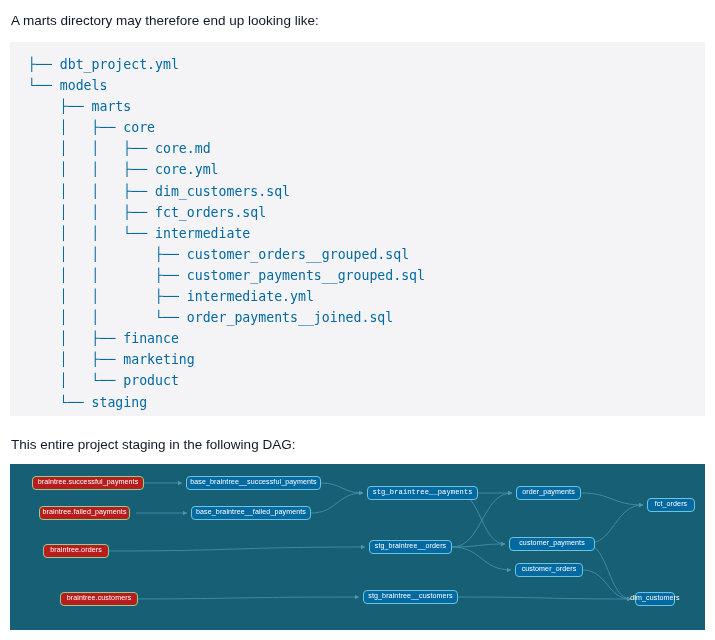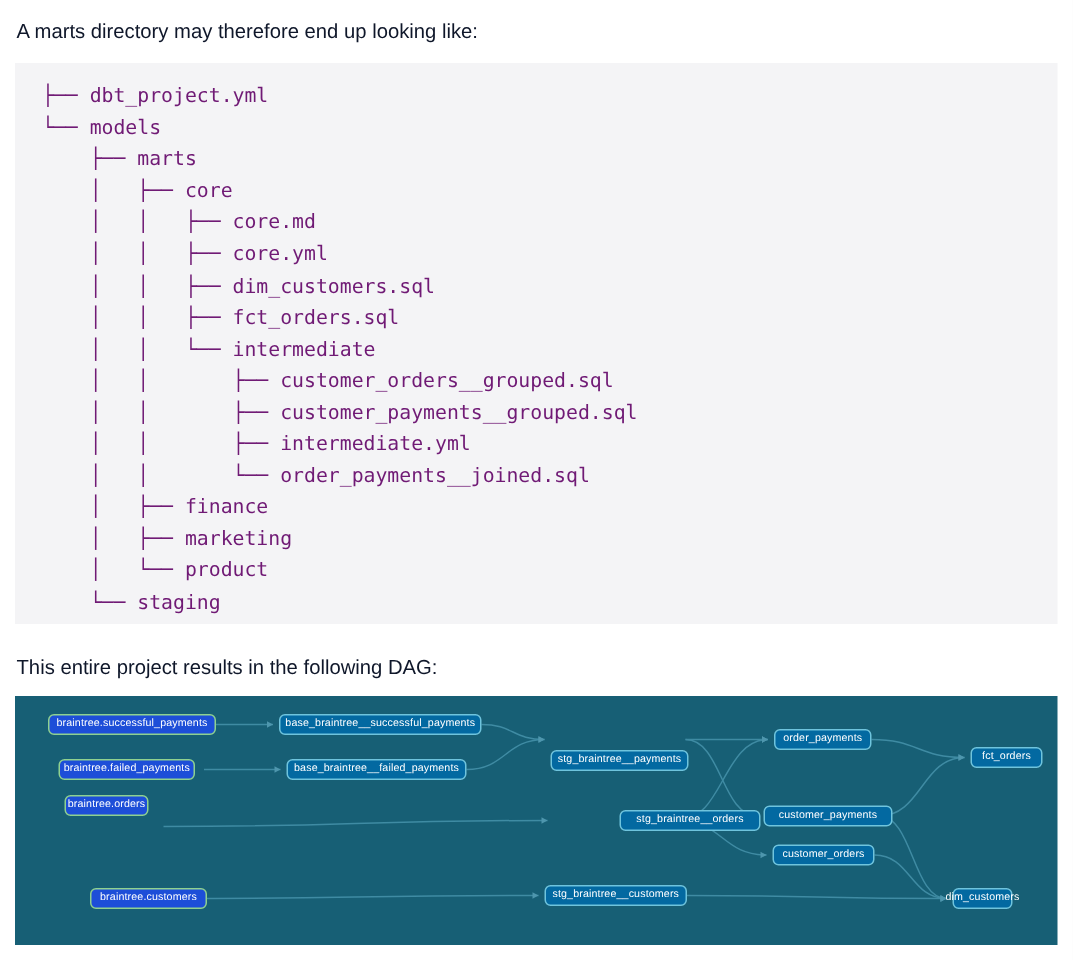--- a/index.html
+++ b/index.html
@@ -41,21 +41,21 @@
     height: 374px;
     background: #f4f4f6;
     box-sizing: border-box;
     padding: 12px 0 0 18px;
   }
   #tree-code-block pre {
     margin: 0;
     font-family: "DejaVu Sans Mono", "Liberation Mono", monospace;
     font-size: 13.2px;
     line-height: 21.1px;
-    color: #701a75;
+    color: #0369a1;
     white-space: pre;
     letter-spacing: 0px;
   }
   
   #dag-panel {
     position: absolute;
     left: 10px;
     top: 464px;
     width: 695px;
     height: 166px;
@@ -79,21 +79,21 @@
     color: #ffffff;
     display: flex;
     align-items: center;
     justify-content: center;
     white-space: nowrap;
     padding: 0 6px;
     height: 14px;
     letter-spacing: 0.1px;
   }
   .dag-node.source {
-    background: #1d4ed8;
+    background: #b91c1c;
     border: 1px solid #8fd18f;
   }
   .dag-node.model {
     background: #0369a1;
     border: 1px solid #6fc4dd;
   }
 </style>
 </head>
 <body>
 
@@ -112,21 +112,21 @@
     │   │       ├── customer_orders__grouped.sql
     │   │       ├── customer_payments__grouped.sql
     │   │       ├── intermediate.yml
     │   │       └── order_payments__joined.sql
     │   ├── finance
     │   ├── marketing
     │   └── product
     └── staging</pre>
 </div>
 
-<p class="para" id="dag-caption">This entire project results in the following DAG:</p>
+<p class="para" id="dag-caption">This entire project staging in the following DAG:</p>
 
 <div id="dag-panel">
   <svg id="dag-svg" viewBox="0 0 695 166" preserveAspectRatio="none">
     <g id="edge-group" fill="none" stroke="#3f8ba3" stroke-width="1">
         <path d="M 134 19 C 153 19, 153 19, 172 19"></path>
         <path d="M 126 49 C 151.5 49, 151.5 49, 177 49"></path>
         <path d="M 99 87 C 227 87, 227 83, 355 83"></path>
         <path d="M 104 135 C 226.5 135, 226.5 133, 349 133"></path>
         <path d="M 311 19 C 332 19, 332 29, 353 29"></path>
         <path d="M 301 49 C 327 49, 327 29, 353 29"></path>
@@ -156,26 +156,26 @@
         <polygon points="633,41 629,38.8 629,43.2"></polygon>
         <polygon points="633,41 629,38.8 629,43.2"></polygon>
         <polygon points="621,135 617,132.8 617,137.2"></polygon>
         <polygon points="621,135 617,132.8 617,137.2"></polygon>
         <polygon points="621,135 617,132.8 617,137.2"></polygon>
       </g>
   </svg>
   <div id="dag-nodes">
       <div class="dag-node source" style="left: 22px; top: 12px; width: 112px;">braintree.successful_payments</div>
       <div class="dag-node source" style="left: 29px; top: 42px; width: 91px;">braintree.failed_payments</div>
-      <div class="dag-node source" style="left: 33px; top: 66px; width: 56px;">braintree.orders</div>
+      <div class="dag-node source" style="left: 33px; top: 80px; width: 66px;">braintree.orders</div>
       <div class="dag-node source" style="left: 26px; top: 128px; width: 78px; margin-left: 24px;">braintree.customers</div>
       <div class="dag-node model" style="left: 176px; top: 12px; width: 135px;">base_braintree__successful_payments</div>
       <div class="dag-node model" style="left: 181px; top: 42px; width: 120px;">base_braintree__failed_payments</div>
-      <div class="dag-node model" style="left: 357px; top: 36px; width: 92px;">stg_braintree__payments</div>
-      <div class="dag-node model" style="left: 359px; top: 76px; width: 94px; margin-left: 44px;">stg_braintree__orders</div>
+      <div class="dag-node model" style="left: 357px; top: 22px; width: 111px; font-family: Liberation Mono, monospace;">stg_braintree__payments</div>
+      <div class="dag-node model" style="left: 359px; top: 76px; width: 83px;">stg_braintree__orders</div>
       <div class="dag-node model" style="left: 353px; top: 126px; width: 95px;">stg_braintree__customers</div>
       <div class="dag-node model" style="left: 506px; top: 22px; width: 65px;">order_payments</div>
       <div class="dag-node model" style="left: 499px; top: 73px; width: 86px;">customer_payments</div>
       <div class="dag-node model" style="left: 505px; top: 99px; width: 68px;">customer_orders</div>
       <div class="dag-node model" style="left: 637px; top: 34px; width: 48px;">fct_orders</div>
       <div class="dag-node model" style="left: 625px; top: 128px; width: 40px;">dim_customers</div>
     </div>
 </div>
 
 </body></html>

